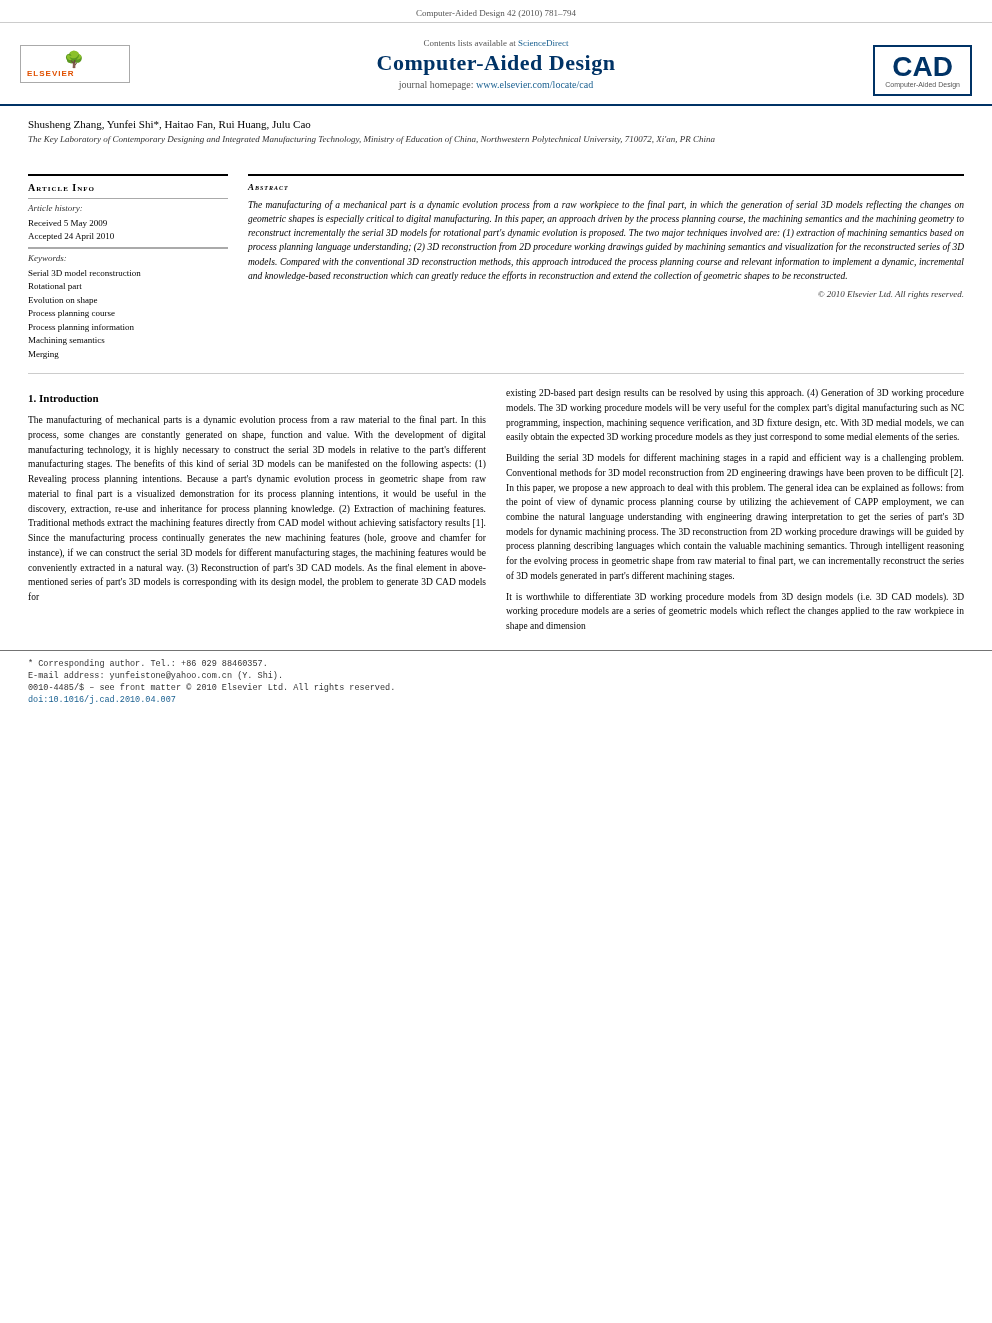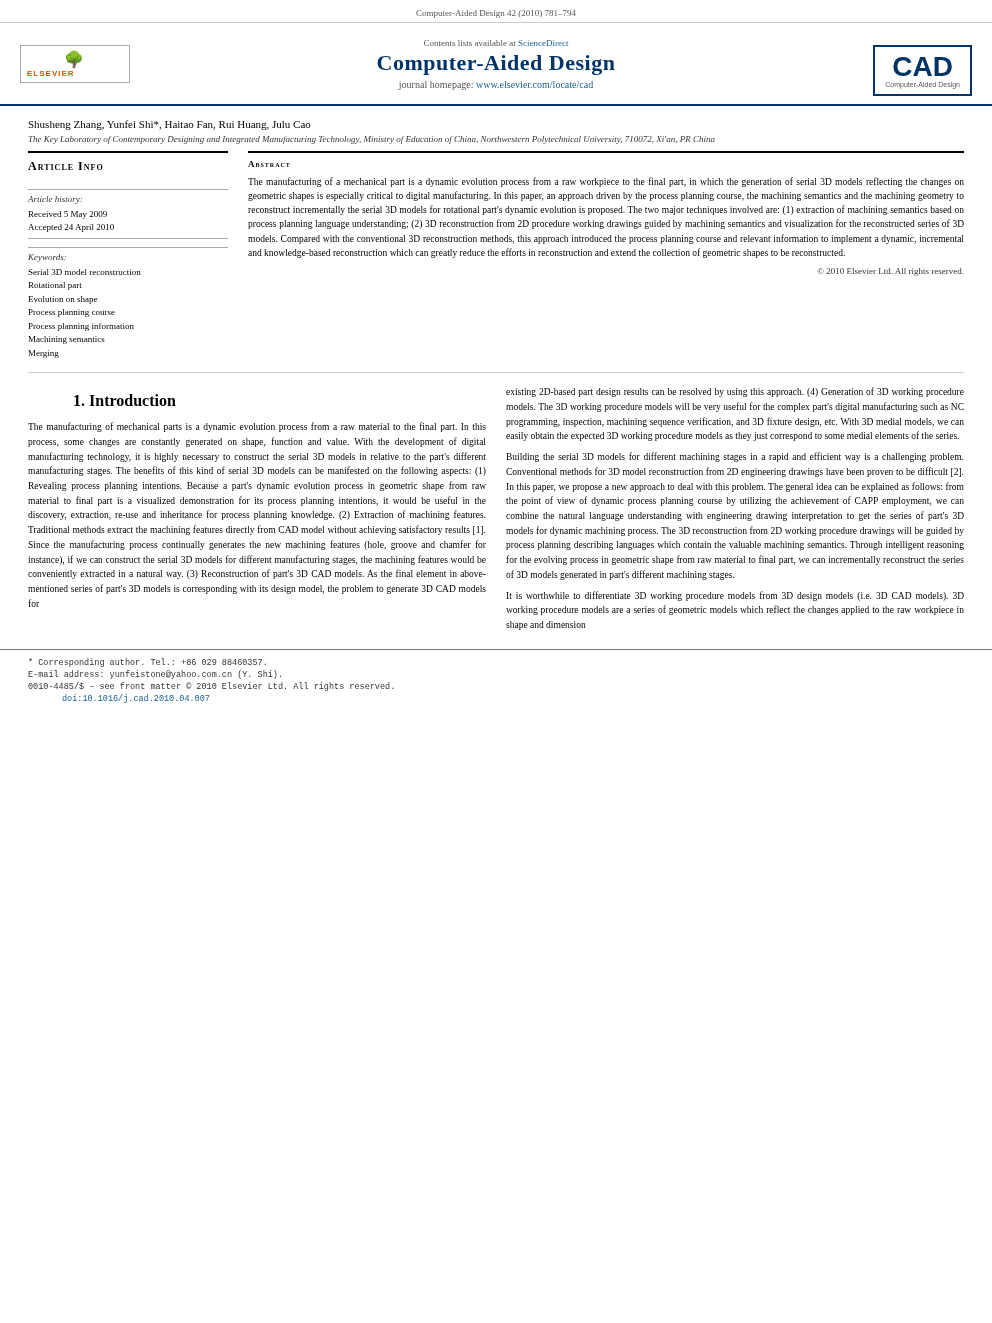--- a/index.html
+++ b/index.html
@@ -124,66 +124,67 @@
       font-size: 11px;
       color: #000;
       margin-bottom: 3px;
     }
 
     
     .affiliation {
       font-size: 9px;
       font-style: italic;
       color: #333;
-      margin-bottom: 5px;
+      margin-bottom: 28px;
       line-height: 1.4;
     }
 
     
     .two-col {
       display: flex;
       gap: 20px;
     }
     .col-left {
       width: 200px;
       flex-shrink: 0;
     }
     .col-right {
       flex: 1;
+      font-style: italic;
     }
 
     
     .article-info {
       border-top: 2px solid #000;
       padding-top: 6px;
     }
     .article-info .section-label {
-      font-size: 12px;
+      font-size: 10px;
       font-variant: small-caps;
       font-weight: bold;
       letter-spacing: 1px;
-      margin-bottom: 15px;
+      margin-bottom: 5px;
       color: #000;
     }
     .article-info .subsection {
       font-size: 9px;
       font-style: italic;
       color: #333;
       border-top: 1px solid #aaa;
       padding-top: 4px;
       margin-bottom: 4px;
     }
     .article-info .info-row {
       font-size: 9px;
       margin-bottom: 1px;
       line-height: 1.4;
     }
     .article-info .keywords-section {
       border-top: 1px solid #aaa;
-      padding-top: 8px;
+      padding-top: 0;
       margin-top: 4px;
     }
     .article-info .keyword-item {
       font-size: 9px;
       line-height: 1.5;
     }
 
     
     .abstract-box {
       border-top: 2px solid #000;
@@ -223,25 +224,24 @@
       gap: 20px;
     }
     .body-col {
       flex: 1;
       font-size: 9.5px;
       line-height: 1.55;
       text-align: justify;
     }
 
     .body-col h2 {
-      font-size: 16px;
+      font-size: 11px;
       font-weight: bold;
       margin-bottom: 6px;
       margin-top: 4px;
-      margin-left: 45px;
     }
 
     .body-col p {
       margin-bottom: 6px;
       font-size: 9.5px;
       line-height: 1.55;
       text-align: justify;
     }
 
     
@@ -253,21 +253,20 @@
       font-family: Liberation Mono, monospace;
     }
     .footnote {
       font-size: 8.5px;
       color: #333;
       margin-bottom: 2px;
     }
     .footnote a {
       color: #1a6090;
       text-decoration: none;
-      margin-left: 34px;
     }
   </style>
 </head>
 <body>
 
 <div class="journal-header">
   <span>Computer-Aided Design 42 (2010) 781–794</span>
 </div>
 
 <div class="banner">

